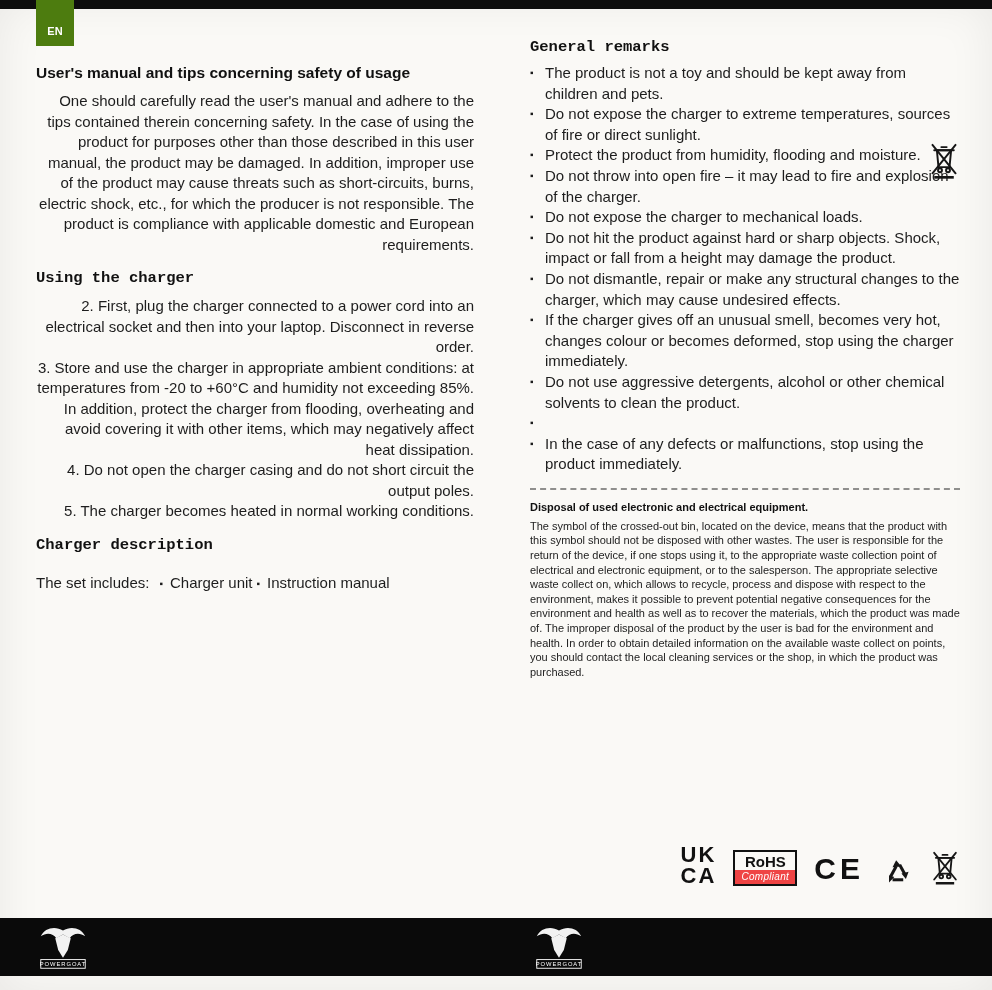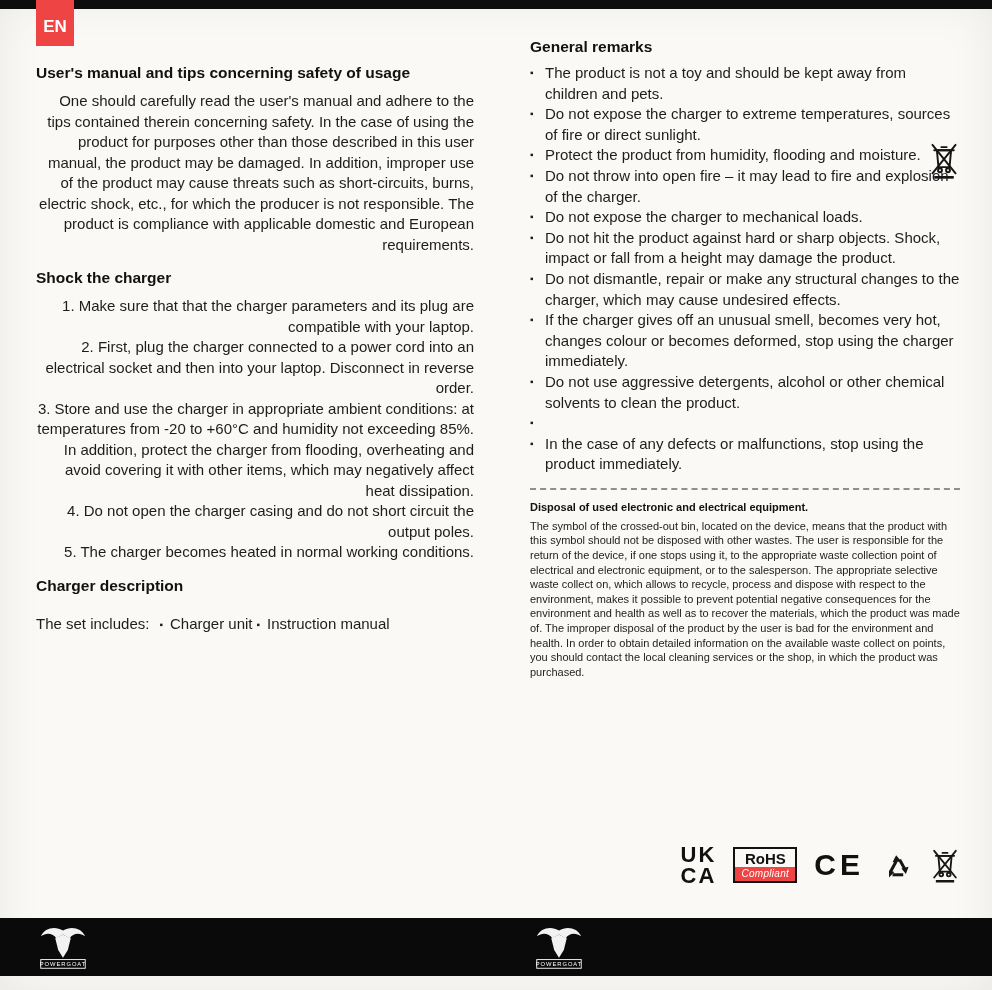--- a/index.html
+++ b/index.html
@@ -10,29 +10,29 @@
     margin: 0 auto;
     background: #faf9f6;
     color: #1d1d1d;
     font-family: "Liberation Sans", "DejaVu Sans", sans-serif;
     overflow: hidden;
     box-shadow: inset 0 0 46px rgba(0,0,0,0.07);
   }
   .top-strip { position: absolute; top: 0; left: 0; right: 0; height: 9px; background: #0d0d0d; }
   .en-badge {
     position: absolute; top: 0; left: 36px; width: 38px; height: 46px;
-    background: #ef4444; color: #ffffff; font-weight: bold; font-size: 17px;
+    background: #4d7c0f; color: #ffffff; font-weight: bold; font-size: 11px;
     display: flex; align-items: flex-end; justify-content: center; padding-bottom: 9px;
   }
   .col { position: absolute; }
   .col-left  { left: 36px;  top: 64px; width: 438px; }
   .col-right { left: 530px; top: 38px; width: 430px; }
 
   .h-main { font-size: 15.5px; font-weight: bold; color: #111; margin-bottom: 9px; }
-  .h-sub  { font-size: 15.5px; font-weight: bold; color: #111; margin: 14px 0 9px; }
+  .h-sub  { font-size: 15.5px; font-weight: bold; color: #111; margin: 14px 0 9px; font-family: Liberation Mono, monospace; }
   .col-right .h-sub { margin-top: 0; margin-bottom: 7px; }
 
   .body, .step { font-size: 15px; line-height: 20.5px; color: #1d1d1d; text-align: right; }
 
   .bullets { list-style: none; }
   .bullets li { display: flex; font-size: 15px; line-height: 20.6px; }
   .bullets .bm { flex: 0 0 15px; width: 15px; font-size: 10px; line-height: 20.6px; }
 
   .dashed { margin: 13px 0 11px; border-top: 2px dashed #8f8f8d; width: 100%; }
 
@@ -40,21 +40,21 @@
   .disposal-p { font-size: 11px; line-height: 14.6px; color: #222; }
 
   .diagram { margin: 16px 0 0 48px; }
 
   .set-line { font-size: 15px; margin-top: 20px; }
   .set-line .lbl { font-weight: normal; margin-right: 6px; }
   .set-line .bm  { font-size: 10px; margin: 0 7px 0 4px; vertical-align: 1px; }
 
   .marks {
     position: absolute; left: 530px; top: 844px; width: 430px;
-    display: flex; justify-content: flex-end; align-items: center; gap: 17px;
+    display: flex; justify-content: flex-end; align-items: flex-end; gap: 17px;
   }
   .ukca { font-weight: bold; font-size: 22px; line-height: 21px; letter-spacing: 2px; color: #111; }
   .rohs { border: 2px solid #111; text-align: center; min-width: 64px; }
   .rohs-top { font-weight: bold; font-size: 15px; padding: 1px 6px 0; color: #111; }
   .rohs-bottom { background: #ef4444; color: #fff; font-size: 10px; padding: 1px 4px 2px; letter-spacing: 0.3px; font-style: italic; }
   .ce { font-size: 30px; font-weight: bold; letter-spacing: 4px; color: #111; }
 
   .weee-top { position: absolute; right: 32px; top: 140px; }
 
   .footer {
@@ -70,22 +70,21 @@
 
 <div class="page">
 
   <div class="top-strip"></div>
   <div class="en-badge">EN</div>
 
   <div class="col col-left">
     <h1 class="h-main">User's manual and tips concerning safety of usage</h1>
     <p class="body">One should carefully read the user's manual and adhere to the tips contained therein concerning safety. In the case of using the product for purposes other than those described in this user manual, the product may be damaged. In addition, improper use of the product may cause threats such as short-circuits, burns, electric shock, etc., for which the producer is not responsible. The product is compliance with applicable domestic and European requirements.</p>
 
-    <h2 class="h-sub">Shock the charger</h2>
-    <p class="step">1. Make sure that that the charger parameters and its plug are compatible with your laptop.</p>
+    <h2 class="h-sub">Using the charger</h2>
     <p class="step">2. First, plug the charger connected to a power cord into an electrical socket and then into your laptop. Disconnect in reverse order.</p>
     <p class="step">3. Store and use the charger in appropriate ambient conditions: at temperatures from -20 to +60°C and humidity not exceeding 85%. In addition, protect the charger from flooding, overheating and avoid covering it with other items, which may negatively affect heat dissipation.</p>
     <p class="step">4. Do not open the charger casing and do not short circuit the output poles.</p>
     <p class="step">5. The charger becomes heated in normal working conditions.</p>
 
     <h2 class="h-sub">Charger description</h2>
 
 
     <p class="set-line">
       <span class="lbl">The set includes:</span><span class="bm">▪</span><span>Charger unit</span><span class="bm">▪</span><span>Instruction manual</span>

